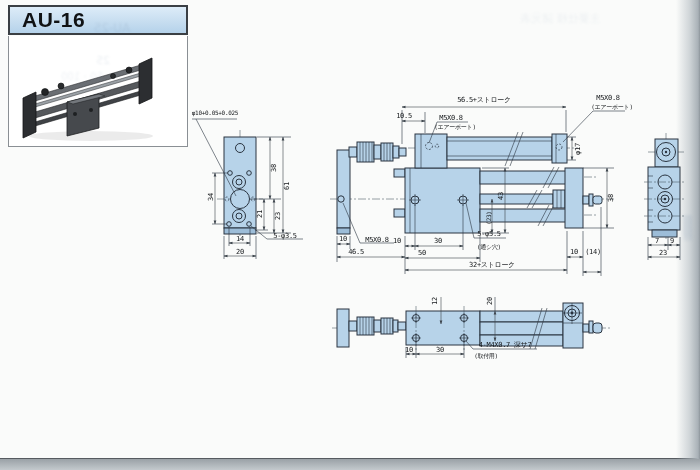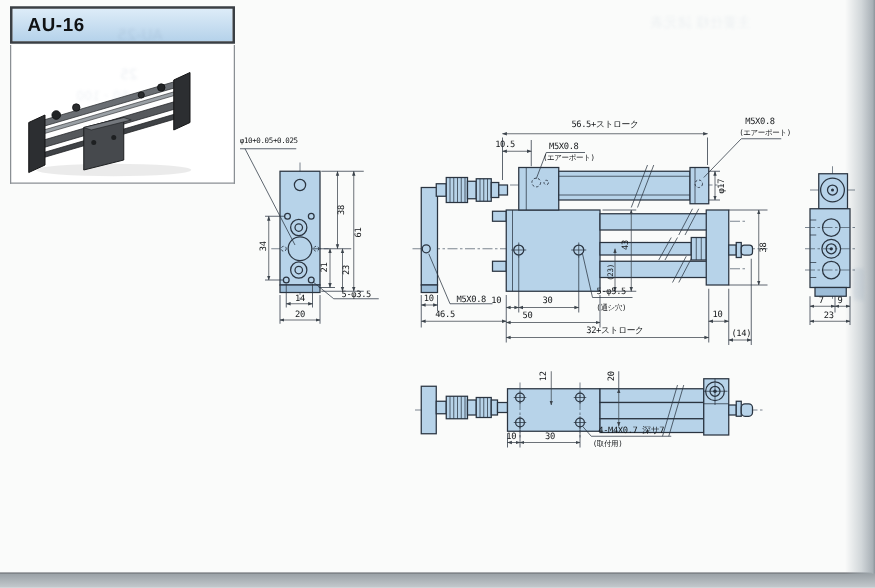--- a/index.html
+++ b/index.html
@@ -23,21 +23,21 @@
     background:linear-gradient(to right, rgba(190,198,203,0), rgba(175,184,190,.55) 55%, #a9b1b7 92%, #8d959b 100%);
     pointer-events:none;
   }
   .title-box{
     position:absolute;left:8px;top:5px;width:180px;height:30px;
     border:2px solid #3a3f44;
     background:linear-gradient(var(--banner1,#ddecf8),var(--banner2,#b5d2ea));
     display:flex;align-items:center;box-sizing:border-box;
   }
   .title-box span{
-    font-weight:bold;font-size:15px;color:#101214;padding-left:12px;
+    font-weight:bold;font-size:21px;color:#101214;padding-left:12px;
     letter-spacing:.5px;font-family:"Liberation Sans",sans-serif;
   }
   .photo-box{
     position:absolute;left:8px;top:36px;width:180px;height:111px;
     border:1px solid #8a8f94;border-top:none;background:#ffffff;box-sizing:border-box;
   }
   .label{
     position:absolute;transform:translate(-50%,-50%);
     font-family:"DejaVu Sans Mono", monospace;
     font-size:7px;color:#14171a;white-space:nowrap;letter-spacing:-0.3px;
@@ -328,21 +328,21 @@
       <div class="label" style="left: 397px; top: 241px;">10</div>
       <div class="label" style="left: 438px; top: 241px;">30</div>
       <div class="label" style="left: 422px; top: 253px;">50</div>
       <div class="label" style="left: 489px; top: 234px;">5-φ5.5</div>
       <div class="label" style="left: 489px; top: 247px; font-size: 6px;">(通シ穴)</div>
       <div class="label" style="left: 492px; top: 265px;">32+ストローク</div>
       <div class="label rot" style="left: 501px; top: 196px;">43</div>
       <div class="label rot" style="left: 489px; top: 218px; font-size: 6px;">(23)</div>
       <div class="label rot" style="left: 611px; top: 198px;">38</div>
       <div class="label" style="left: 574px; top: 252px;">10</div>
-      <div class="label" style="left: 593px; top: 267px;">(14)</div>
+      <div class="label" style="left: 593px; top: 252px;">(14)</div>
       <div class="label" style="left: 657px; top: 241px;">7</div>
       <div class="label" style="left: 672px; top: 241px;">9</div>
       <div class="label" style="left: 663px; top: 253px;">23</div>
       <div class="label rot" style="left: 435px; top: 301px;">12</div>
       <div class="label rot" style="left: 490px; top: 301px;">20</div>
       <div class="label" style="left: 409px; top: 350px;">10</div>
       <div class="label" style="left: 440px; top: 350px;">30</div>
       <div class="label" style="left: 505px; top: 345px;">4-M4X0.7 深サ7</div>
       <div class="label" style="left: 486px; top: 356px; font-size: 6px;">(取付用)</div>
     </div>

